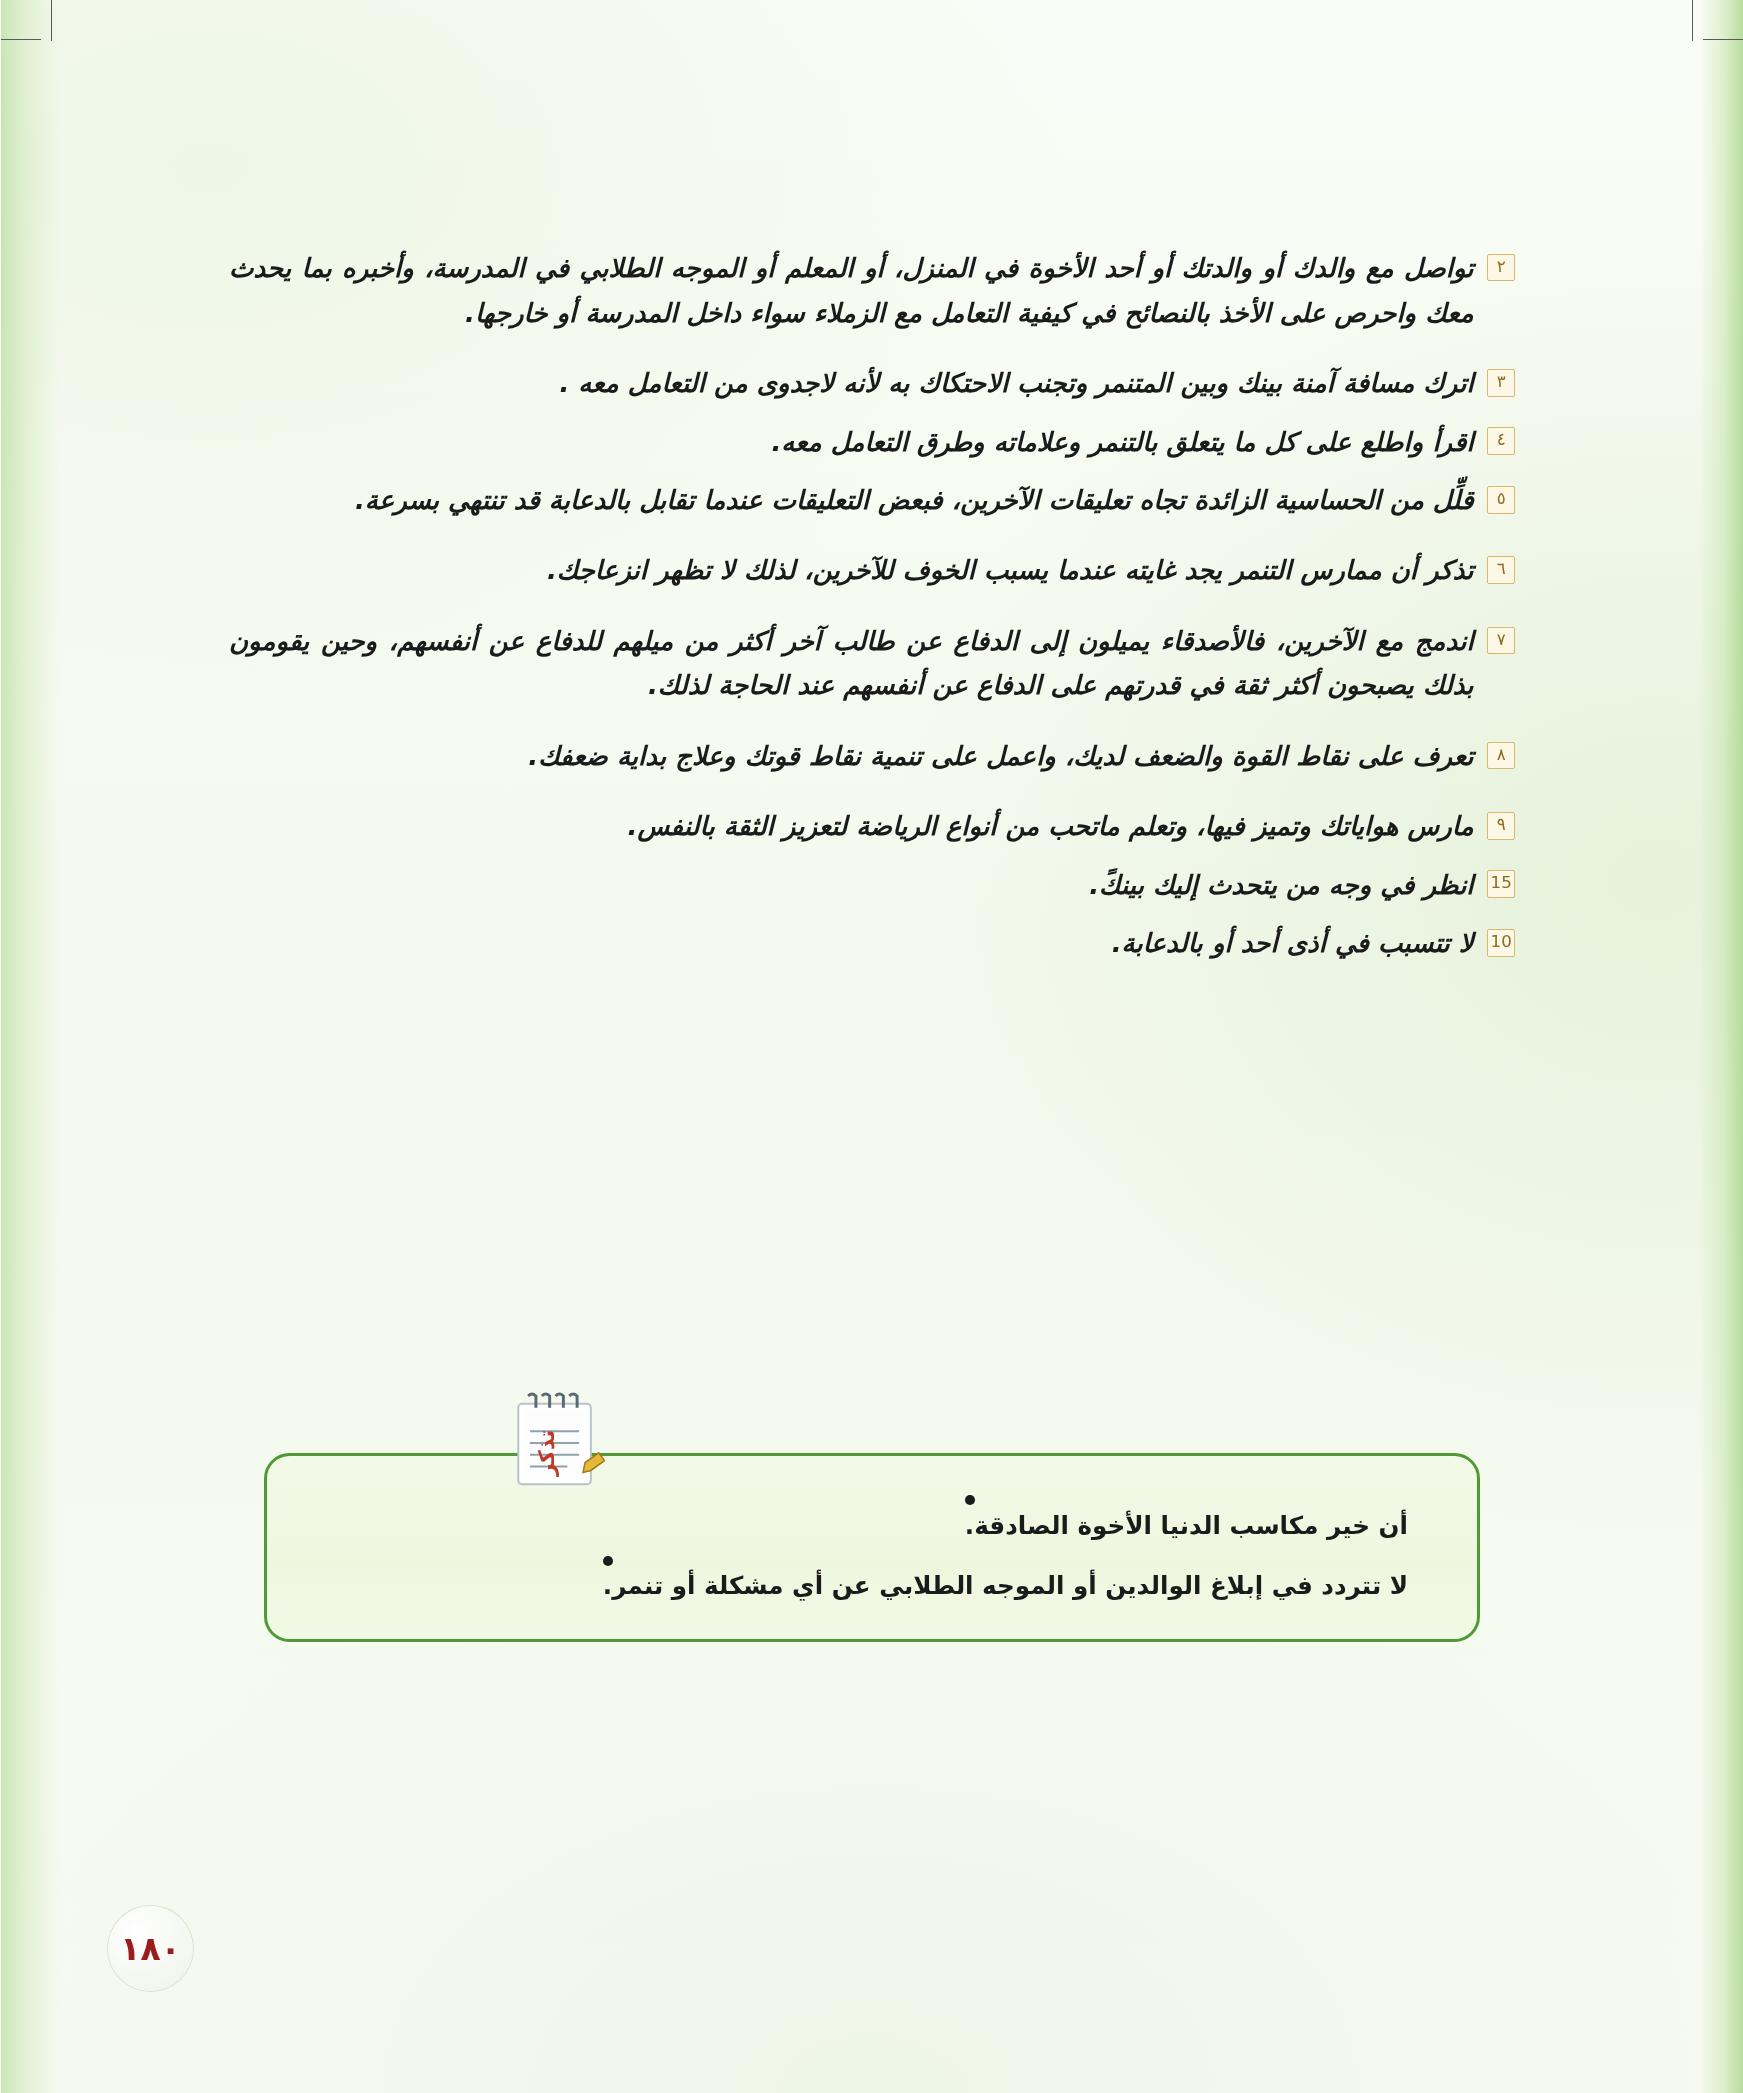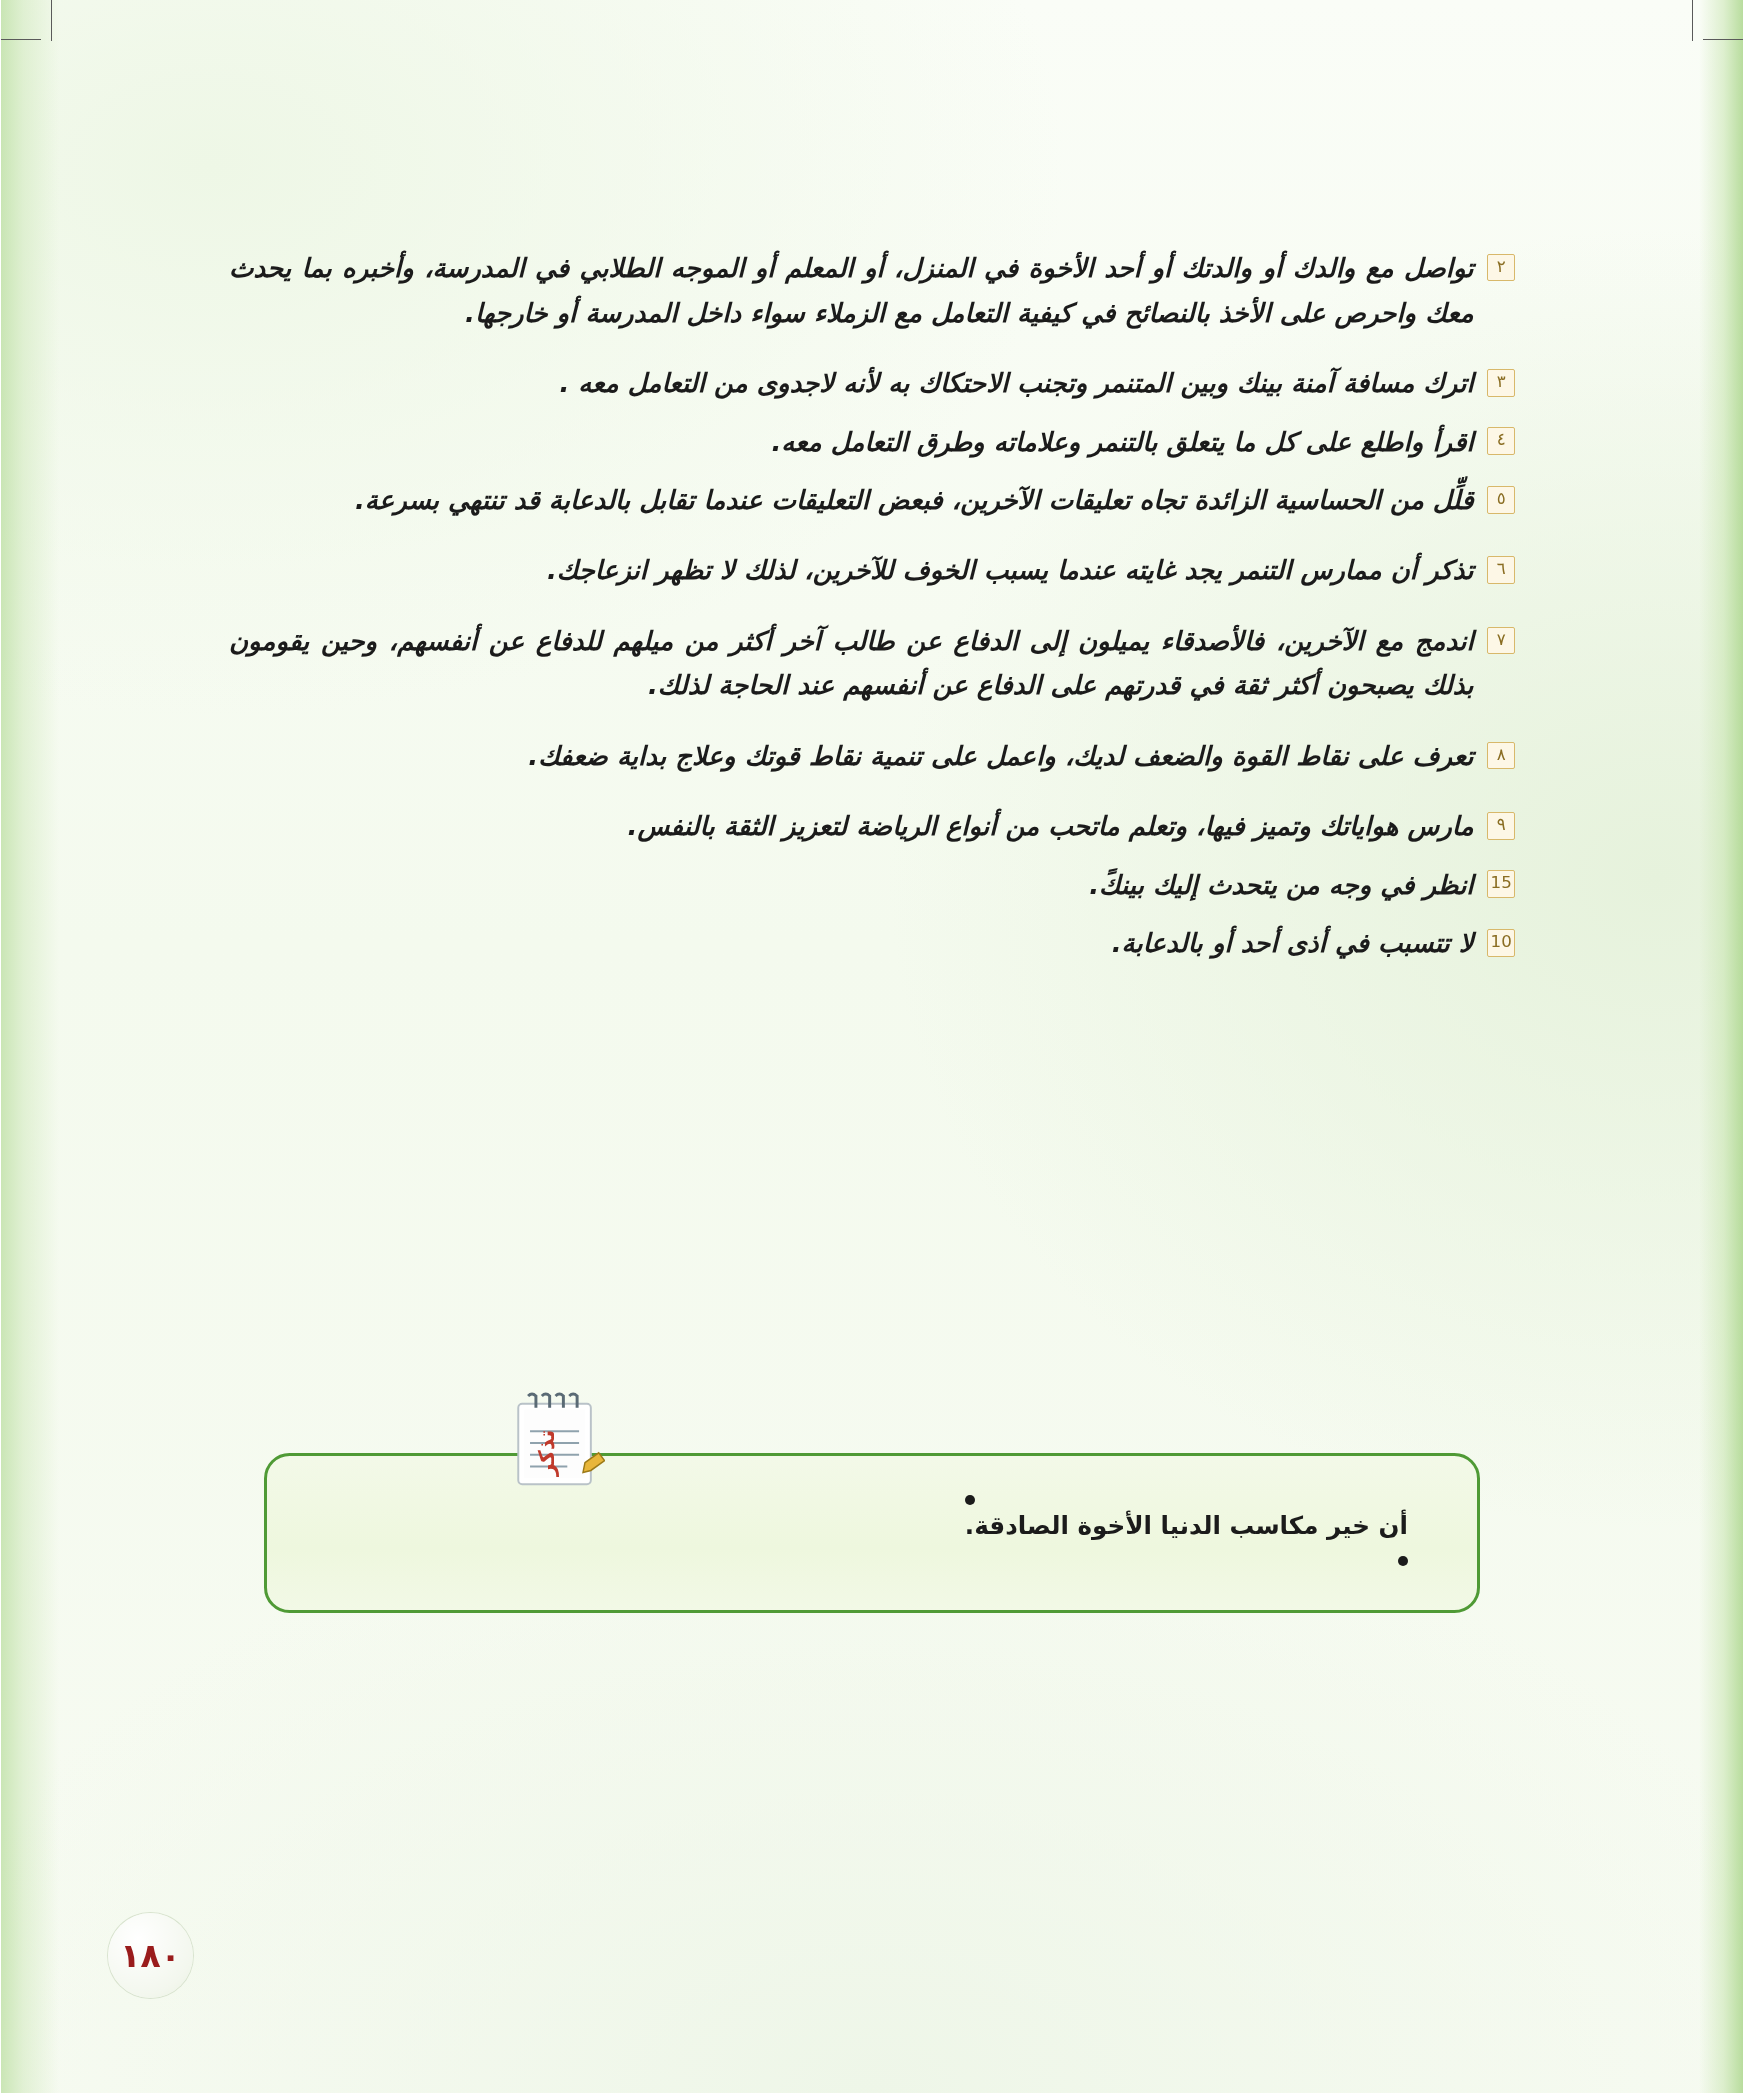--- a/index.html
+++ b/index.html
@@ -177,21 +177,21 @@
     position: absolute;
     top: -61px;
     right: 875px;
     width: 95px;
     height: 102px;
   }
 
   
   .page-number {
     position: absolute;
-    bottom: 95px;
+    bottom: 102px;
     left: 108px;
     width: 85px;
     height: 85px;
     border-radius: 50%;
     background: radial-gradient(circle at 35% 30%, #ffffff 0%, #f3f7ee 70%, #e9f1e0 100%);
     box-shadow: 0 0 0 1px rgba(190,205,175,0.5);
     color: #9a1c1c;
     font-size: 33px;
     font-weight: bold;
     display: flex;
@@ -285,19 +285,20 @@
       <path d="M76 72 l14 -10 6 8 -14 10 -8 2 z" fill="#e8b63a" stroke="#9c7a18" stroke-width="1.5"></path>
       <text x="44" y="62" font-size="22" font-weight="bold" fill="#c0392b" text-anchor="middle" transform="rotate(-90 44 62)">تذكر</text>
     </svg>
     <div class="remember-box">
       <div class="bullet-line">
         <span class="dot"></span>
         <span>أن خير مكاسب الدنيا الأخوة الصادقة.</span>
       </div>
       <div class="bullet-line">
         <span class="dot"></span>
+        <span>لا تتردد في إبلاغ الوالدين أو الموجه الطلابي عن أي مشكلة أو تنمر.</span>
       </div>
     </div>
   </div>
 
   <div class="page-number">١٨٠</div>
 </div>
 
 
 </body></html>

